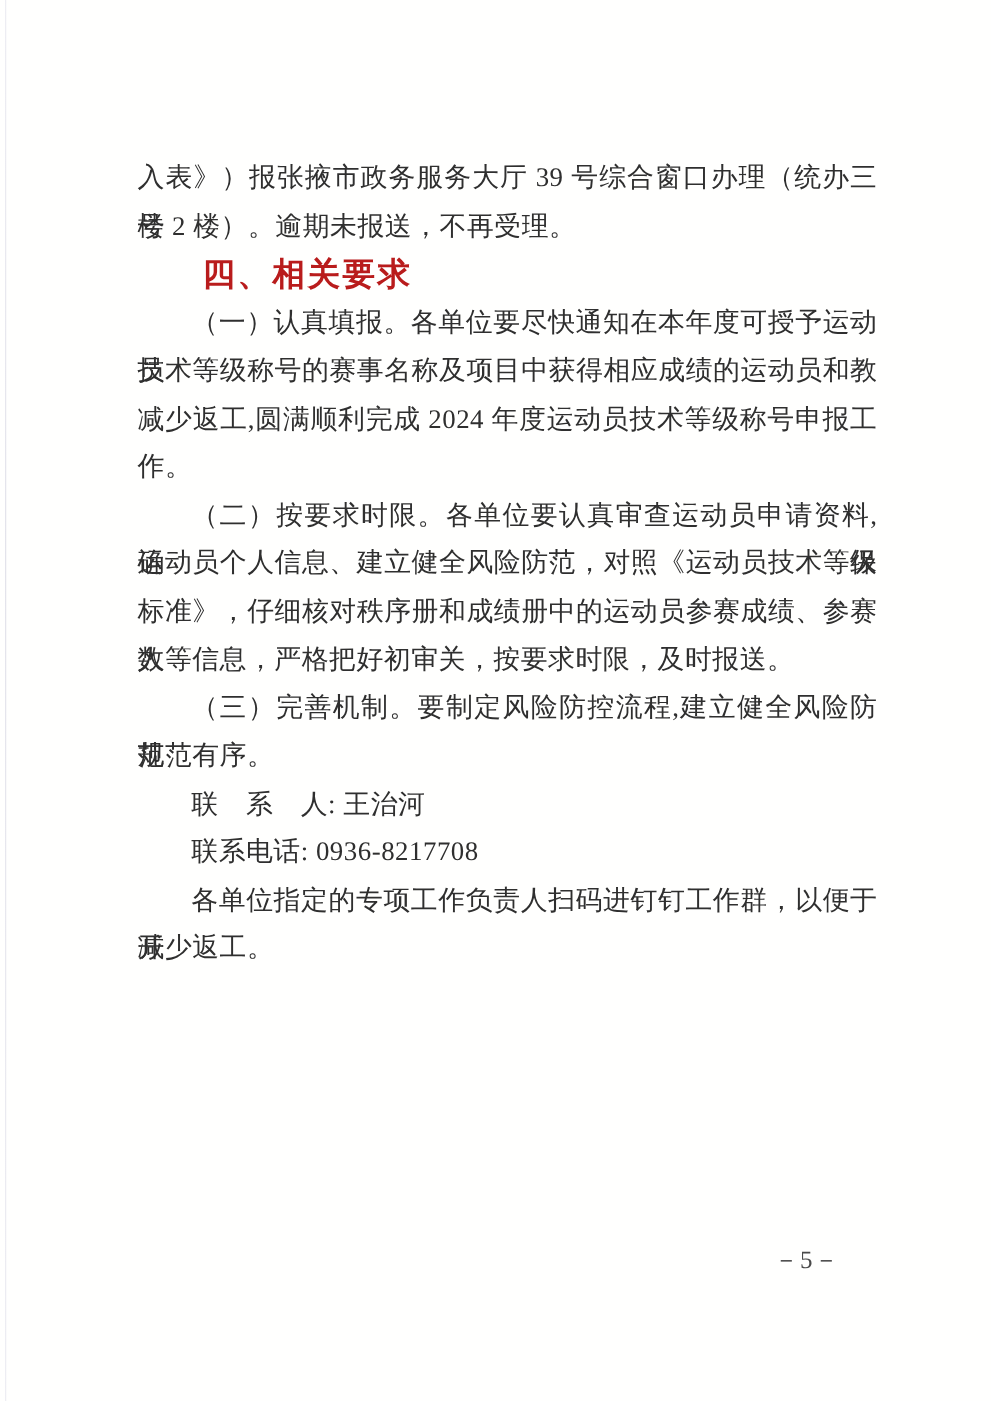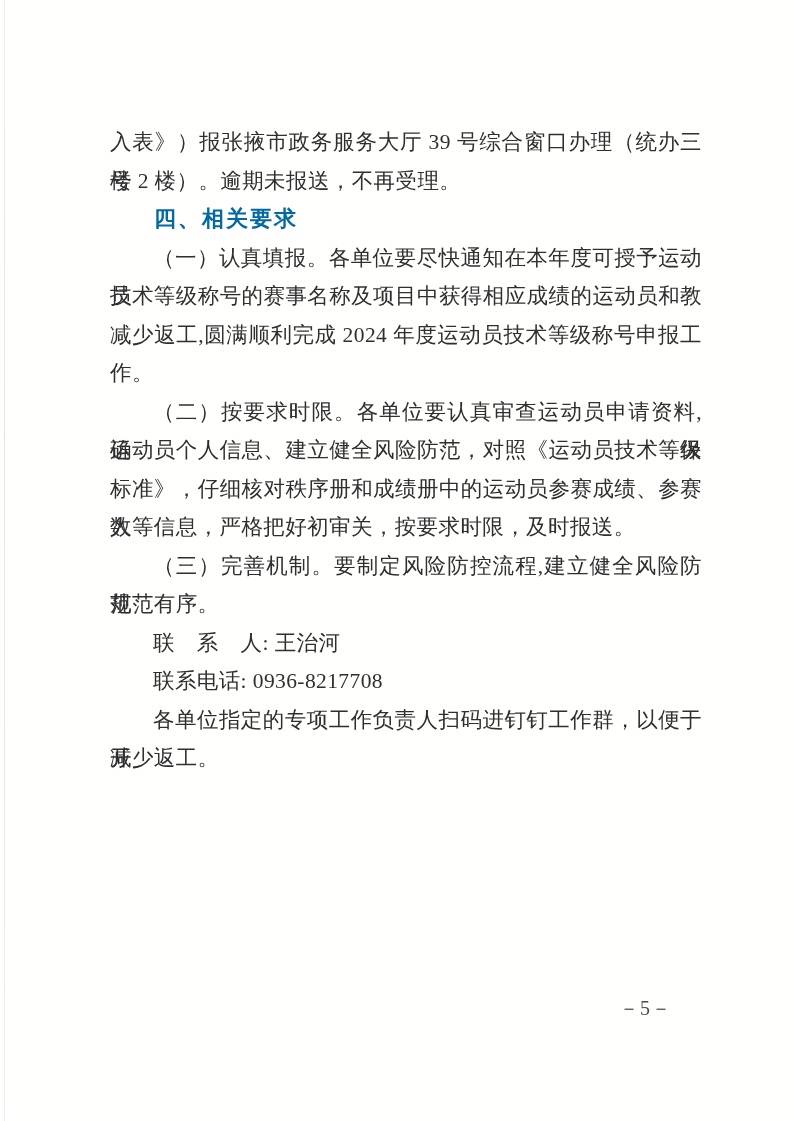--- a/index.html
+++ b/index.html
@@ -33,25 +33,25 @@
   
   .j{
     white-space:normal;
     text-align:justify;
     text-align-last:justify;
     text-justify:inter-character;
   }
   
   .ind{text-indent:2em;}
   .head{
-    font-family:Liberation Serif, serif;
+    font-family:Liberation Sans, sans-serif;
     font-weight:700;
-    color:#0369a1;
+    color:#b91c1c;
     letter-spacing:2px;
-    font-size:22px;
+    font-size:26px;
   }
   .pagenum{
     position:absolute;top:994px;right:121px;
     font-size:20px;line-height:28px;
     color:#4a4a4a;
     letter-spacing:1px;
     font-family:"Liberation Serif","DejaVu Serif",serif;
   }
 </style>
 </head>

